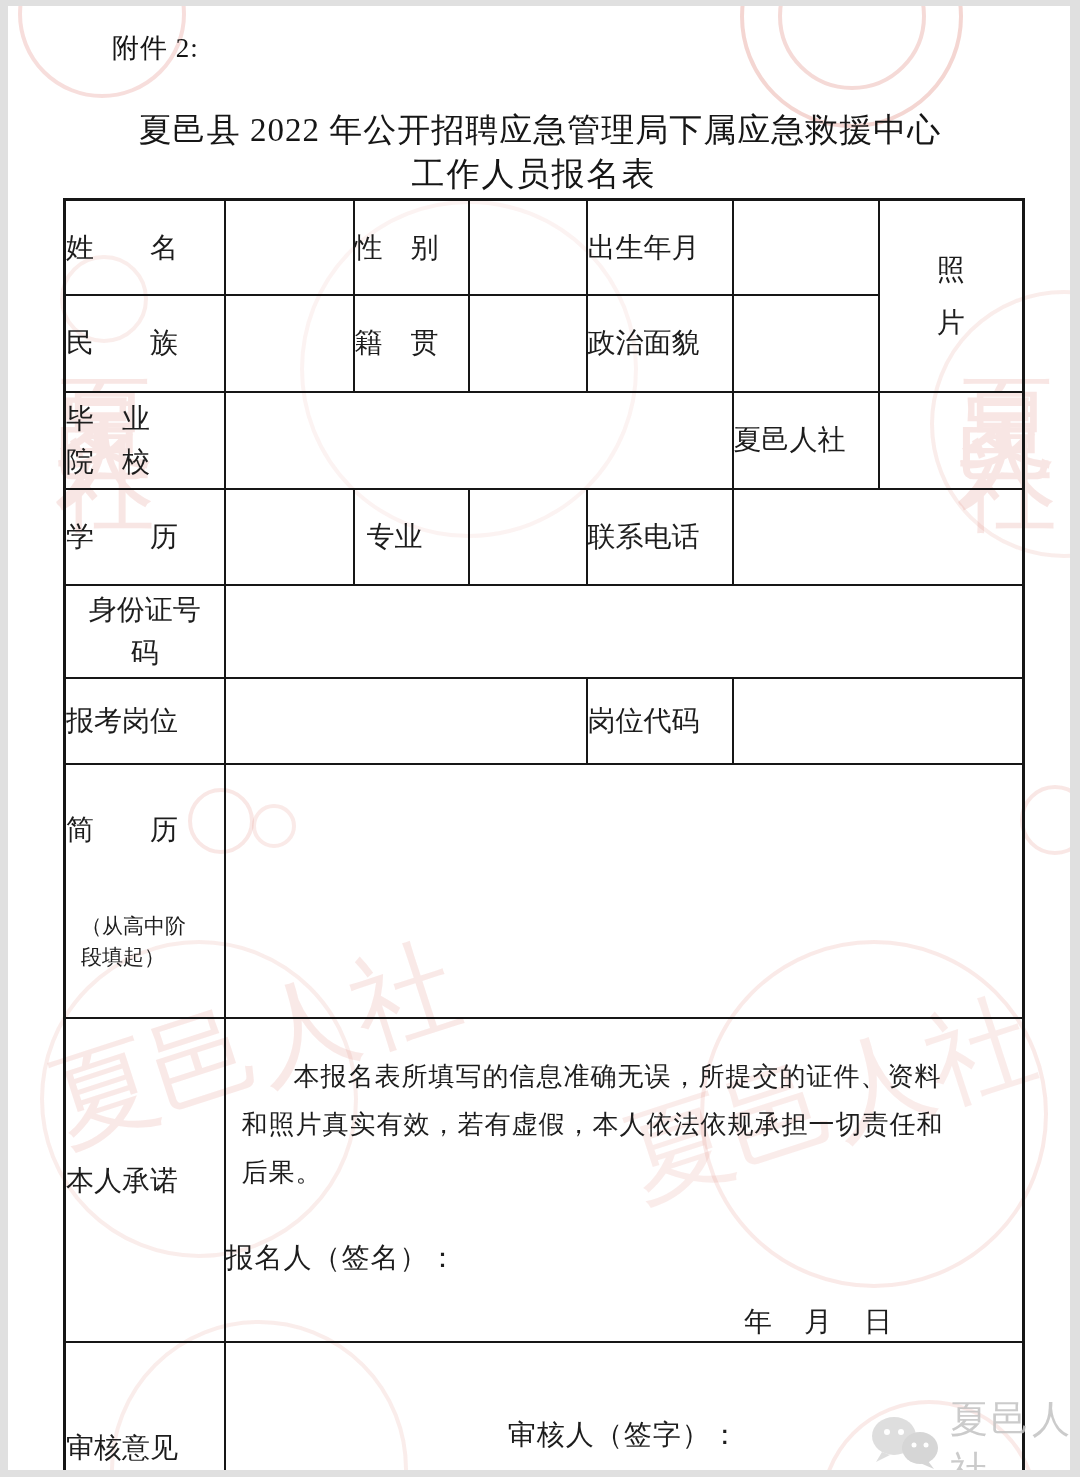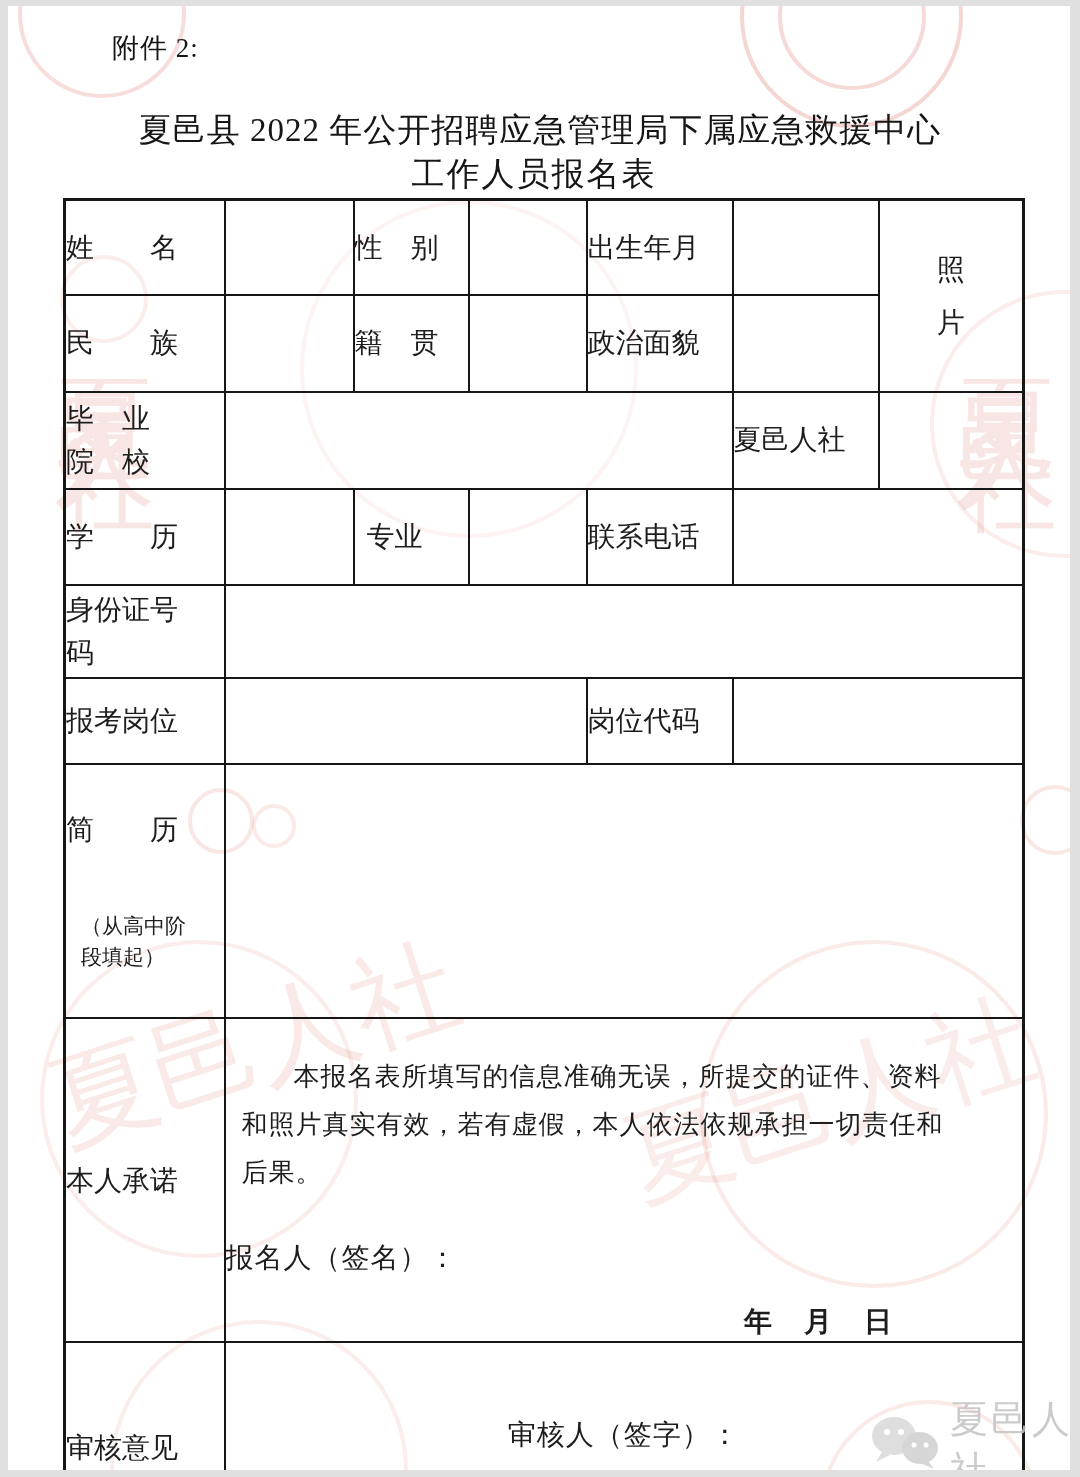--- a/index.html
+++ b/index.html
@@ -25,27 +25,27 @@
   .title1{position:absolute;left:0;top:108px;width:1080px;text-align:center;font-size:33px;letter-spacing:1px;}
   .title2{position:absolute;left:0;top:152px;width:1068px;text-align:center;font-size:33px;letter-spacing:2px;}
 
   table.form{position:absolute;left:63px;top:198px;width:959px;border-collapse:collapse;table-layout:fixed;
              background:transparent;}
   table.form td{border:2px solid #161616;padding:0;vertical-align:middle;font-size:28px;
                 color:#1d1d1d;background:transparent;}
   table.form{border:3px solid #161616;}
   td.lbl{padding-left:14px;white-space:pre-line;line-height:1.55;}
   td.photo{text-align:center;white-space:pre-line;line-height:1.9;vertical-align:middle;}
-  .r1{height:95px;}.r2{height:97px;}.r3{height:97px;}.r4{height:96px;}.r5{height:93px;}
+  .r1{height:95px;}.r2{height:97px;}.r3{height:97px;}.r4{height:96px;}.r5{height:93px;text-align:center;}
   .r6{height:86px;}.r7{height:190px;margin-top:9px;}.r8{height:276px;}.r9{height:212px;}
   .resume-note{font-size:21px;line-height:1.5;margin-top:16px;white-space:pre-line;padding-left:15px;}
   td.commit-cell{vertical-align:top;}
   .commit-par{margin:34px 55px 0 16px;font-size:26px;line-height:1.85;text-indent:2em;letter-spacing:1px;}
   .sign-line{margin-top:42px;font-size:28px;letter-spacing:1px;}
-  .date-line{margin-top:26px;text-align:right;padding-right:128px;font-size:28px;letter-spacing:2px;font-weight:bold;}
+  .date-line{margin-top:26px;text-align:right;padding-right:128px;font-size:28px;letter-spacing:2px;}
   td.review-cell{vertical-align:bottom;}
   .review-sign{text-align:center;font-size:28px;letter-spacing:1px;padding-bottom:26px;}
 
   
   .footer-logo{position:absolute;left:868px;top:1394px;z-index:4;display:flex;align-items:center;opacity:0.85;}
   .footer-logo-text{font-size:38px;color:#c3c3c3;letter-spacing:3px;margin-left:6px;
                     font-family:"Liberation Sans","DejaVu Sans",sans-serif;}
 </style>
 </head>
 <body>

